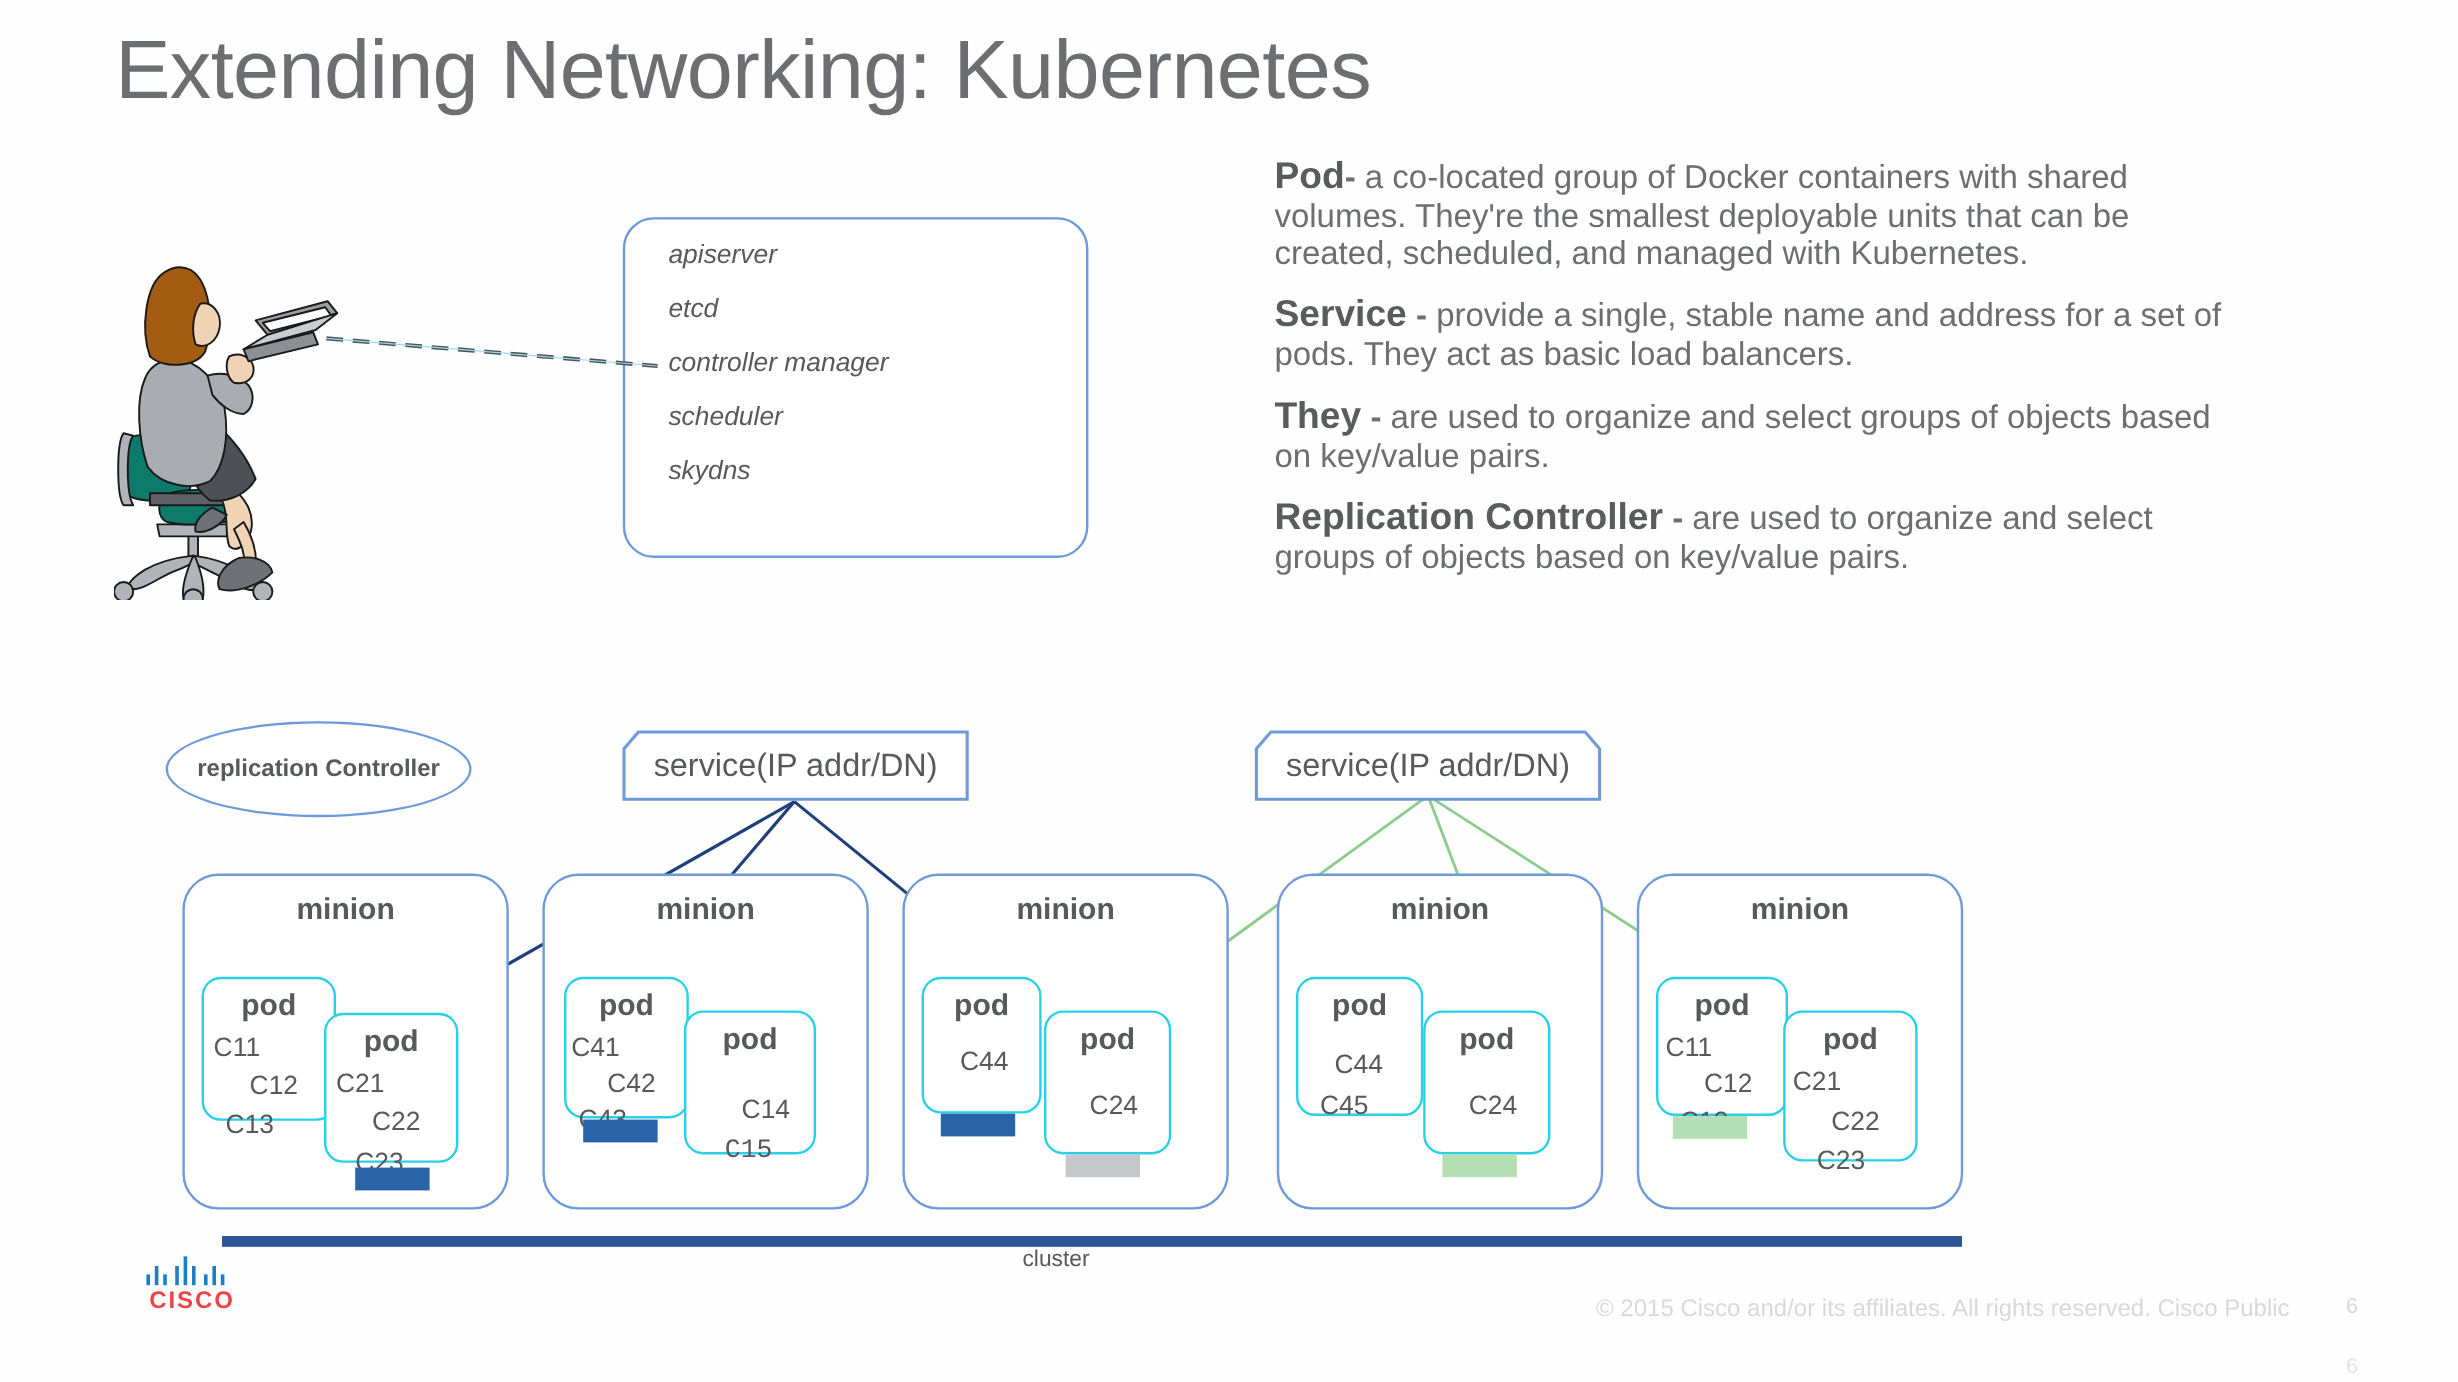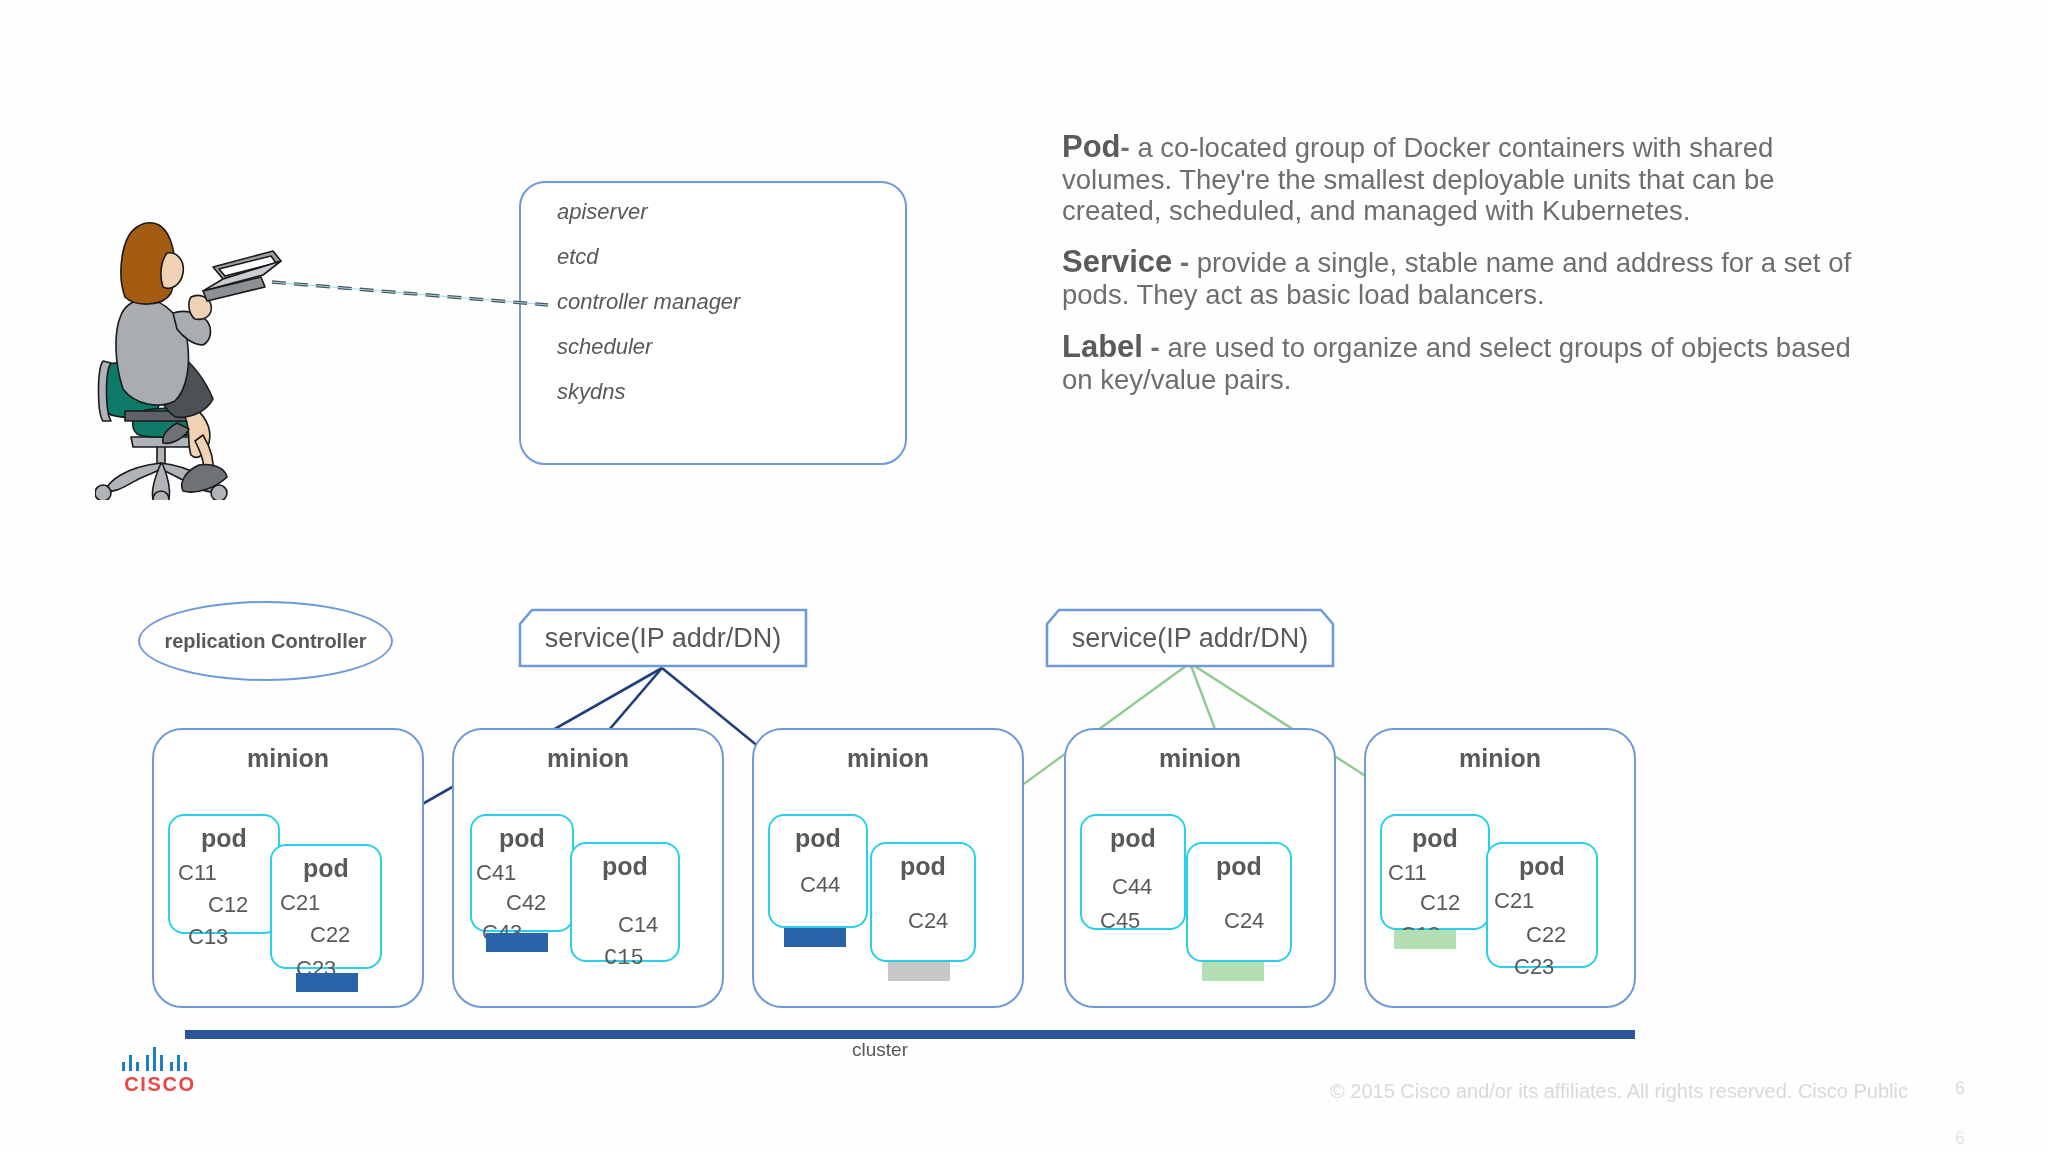--- a/index.html
+++ b/index.html
@@ -123,30 +123,34 @@
     white-space:nowrap;
   }
   #page-number{position:absolute;left:1955px;top:1078px;font-size:18px;color:#d8d9da;}
   #page-number-2{position:absolute;left:1955px;top:1128px;font-size:18px;color:#e2e3e4;}
 </style>
 </head>
 <body>
 
 <div class="slide">
 
+  <div id="slide-title">Extending Networking: Kubernetes</div>
 
   <div id="concepts">
     <div class="concept">
       <p><span class="term">Pod</span><span class="dash">-</span> <span>a co-located group of Docker containers with shared volumes. They're the smallest deployable units that can be created, scheduled, and managed with Kubernetes.</span></p>
     </div>
     <div class="concept">
       <p><span class="term">Service</span> <span class="dash">-</span> <span>provide a single, stable name and address for a set of pods. They act as basic load balancers.</span></p>
     </div>
     <div class="concept">
-      <p><span class="term">Label</span> <span class="dash">-</span> <span>are used to organize and select groups of objects based on key/value pairs.</span></p>
+      <p><span class="term">They</span> <span class="dash">-</span> <span>are used to organize and select groups of objects based on key/value pairs.</span></p>
+    </div>
+    <div class="concept">
+      <p><span class="term">Replication Controller</span> <span class="dash">-</span> <span>are used to organize and select groups of objects based on key/value pairs.</span></p>
     </div>
   </div>
 
   <svg id="person" viewBox="0 0 210 295">
     <g stroke="#1a1a1a" stroke-width="1.6" stroke-linejoin="round">
 
       <g fill="#b0b3b8">
         <path d="M62 228 L70 228 L70 262 L62 262 Z"></path>
         <path d="M66 258 C30 262 14 276 10 286 C24 288 34 278 48 272 C56 269 62 266 66 264 Z"></path>
         <path d="M66 258 C98 262 116 276 122 286 C110 290 98 280 84 273 C76 269 70 266 66 264 Z"></path>

